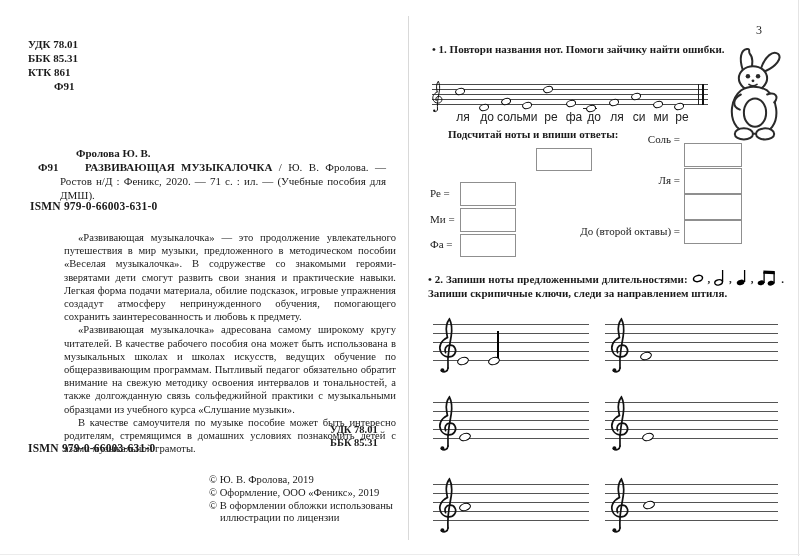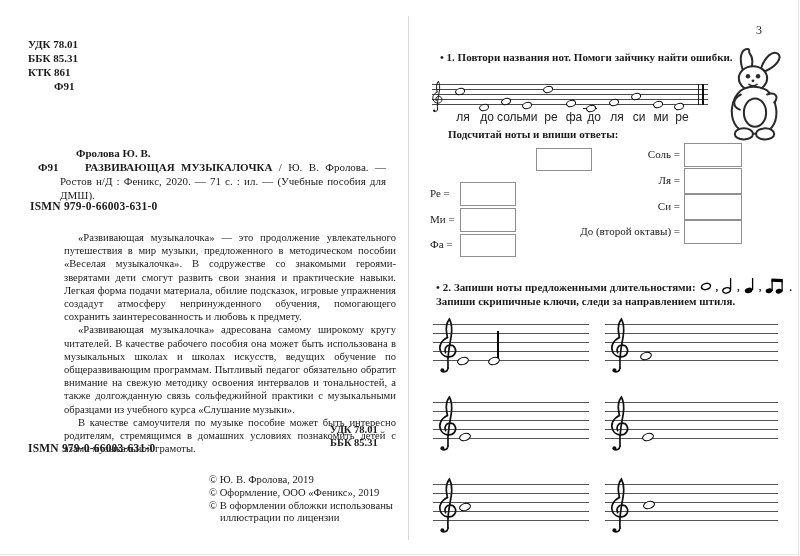--- a/index.html
+++ b/index.html
@@ -25,21 +25,21 @@
   .annotation{position:absolute;left:64px;top:231px;width:332px;font-size:10.6px;line-height:13.2px;text-align:justify;}
   .annotation p{margin:0;text-indent:14px;}
   .footer-udk{position:absolute;left:330px;top:424px;font-weight:bold;font-size:10.5px;line-height:12.5px;white-space:pre;}
   .footer-ismn{position:absolute;left:28px;top:442px;font-weight:bold;font-size:11.5px;letter-spacing:.2px;}
   .copyright{position:absolute;left:209px;top:474px;font-size:10.6px;line-height:12.8px;}
   .copyright .ind{padding-left:11px;}
 
   
   .right-page{position:absolute;left:420px;top:0;width:380px;height:556px;}
   .pageno{position:absolute;left:336px;top:23px;font-size:12px;}
-  .ex-title{position:absolute;font-weight:bold;font-size:11px;line-height:14px;margin:8px;text-align:justify;}
+  .ex-title{position:absolute;font-weight:bold;font-size:11px;line-height:14px;margin:0;text-align:justify;}
   #ex1-title{left:12px;top:42px;width:300px;}
   #count-prompt{left:12px;top:112px;width:300px;font-weight:bold;font-size:11px;position:absolute;margin:16px;}
   #ex2-title{left:8px;top:269px;width:356px;}
   .dur-icon{display:inline-block;vertical-align:-3px;margin:0 1px;}
   .dur-icon.w{vertical-align:0px;}
 
   
   #staff1{position:absolute;left:10px;top:76px;width:282px;height:52px;}
   #staff1 .sline1{position:absolute;left:2px;width:276px;height:1px;background:#4a4a4a;}
   .nh{position:absolute;background:#fff;border:1.5px solid #000;border-radius:50%;transform:rotate(-16deg);}
@@ -161,27 +161,26 @@
 
   <span class="ans-label" style="left:10px;top:182px;line-height:22px">Ре =</span>
   <div class="ans-box" style="left:40px;top:182px;width:54px;height:22px"></div>
 
   <span class="ans-label" style="left:10px;top:208px;line-height:22px">Ми =</span>
   <div class="ans-box" style="left:40px;top:208px;width:54px;height:22px"></div>
 
   <span class="ans-label" style="left:10px;top:234px;line-height:21px">Фа =</span>
   <div class="ans-box" style="left:40px;top:234px;width:54px;height:21px"></div>
 
-  <span class="ans-label ra" style="left:180px;top:143px;width:80px;line-height:22px">Соль =</span>
+  <span class="ans-label ra" style="left:180px;top:128px;width:80px;line-height:22px">Соль =</span>
   <div class="ans-box" style="left:264px;top:143px;width:56px;height:22px"></div>
 
   <span class="ans-label ra" style="left:180px;top:168px;width:80px;line-height:24px">Ля =</span>
   <div class="ans-box" style="left:264px;top:168px;width:56px;height:24px"></div>
 
-  <span class="ans-label ra" style="left:180px;top:194px;width:80px;line-height:24px">Си =</span>
   <div class="ans-box" style="left:264px;top:194px;width:56px;height:24px"></div>
 
   <span class="ans-label ra" style="left:140px;top:220px;width:120px;line-height:22px">До (второй октавы) =</span>
   <div class="ans-box" style="left:264px;top:220px;width:56px;height:22px"></div>
 
   <p class="ex-title" id="ex2-title">
     <span>• 2. Запиши ноты предложенными длительностями: </span><svg class="dur-icon w" width="12" height="9" viewBox="0 0 12 9">
         <ellipse cx="6" cy="4.5" rx="4.6" ry="3" fill="none" stroke="#000" stroke-width="1.5" transform="rotate(-15 6 4.5)"></ellipse>
       </svg><span> , </span><svg class="dur-icon" width="11" height="17" viewBox="0 0 11 17">
         <ellipse cx="4.6" cy="13.4" rx="3.9" ry="2.6" fill="none" stroke="#000" stroke-width="1.3" transform="rotate(-15 4.6 13.4)"></ellipse>

